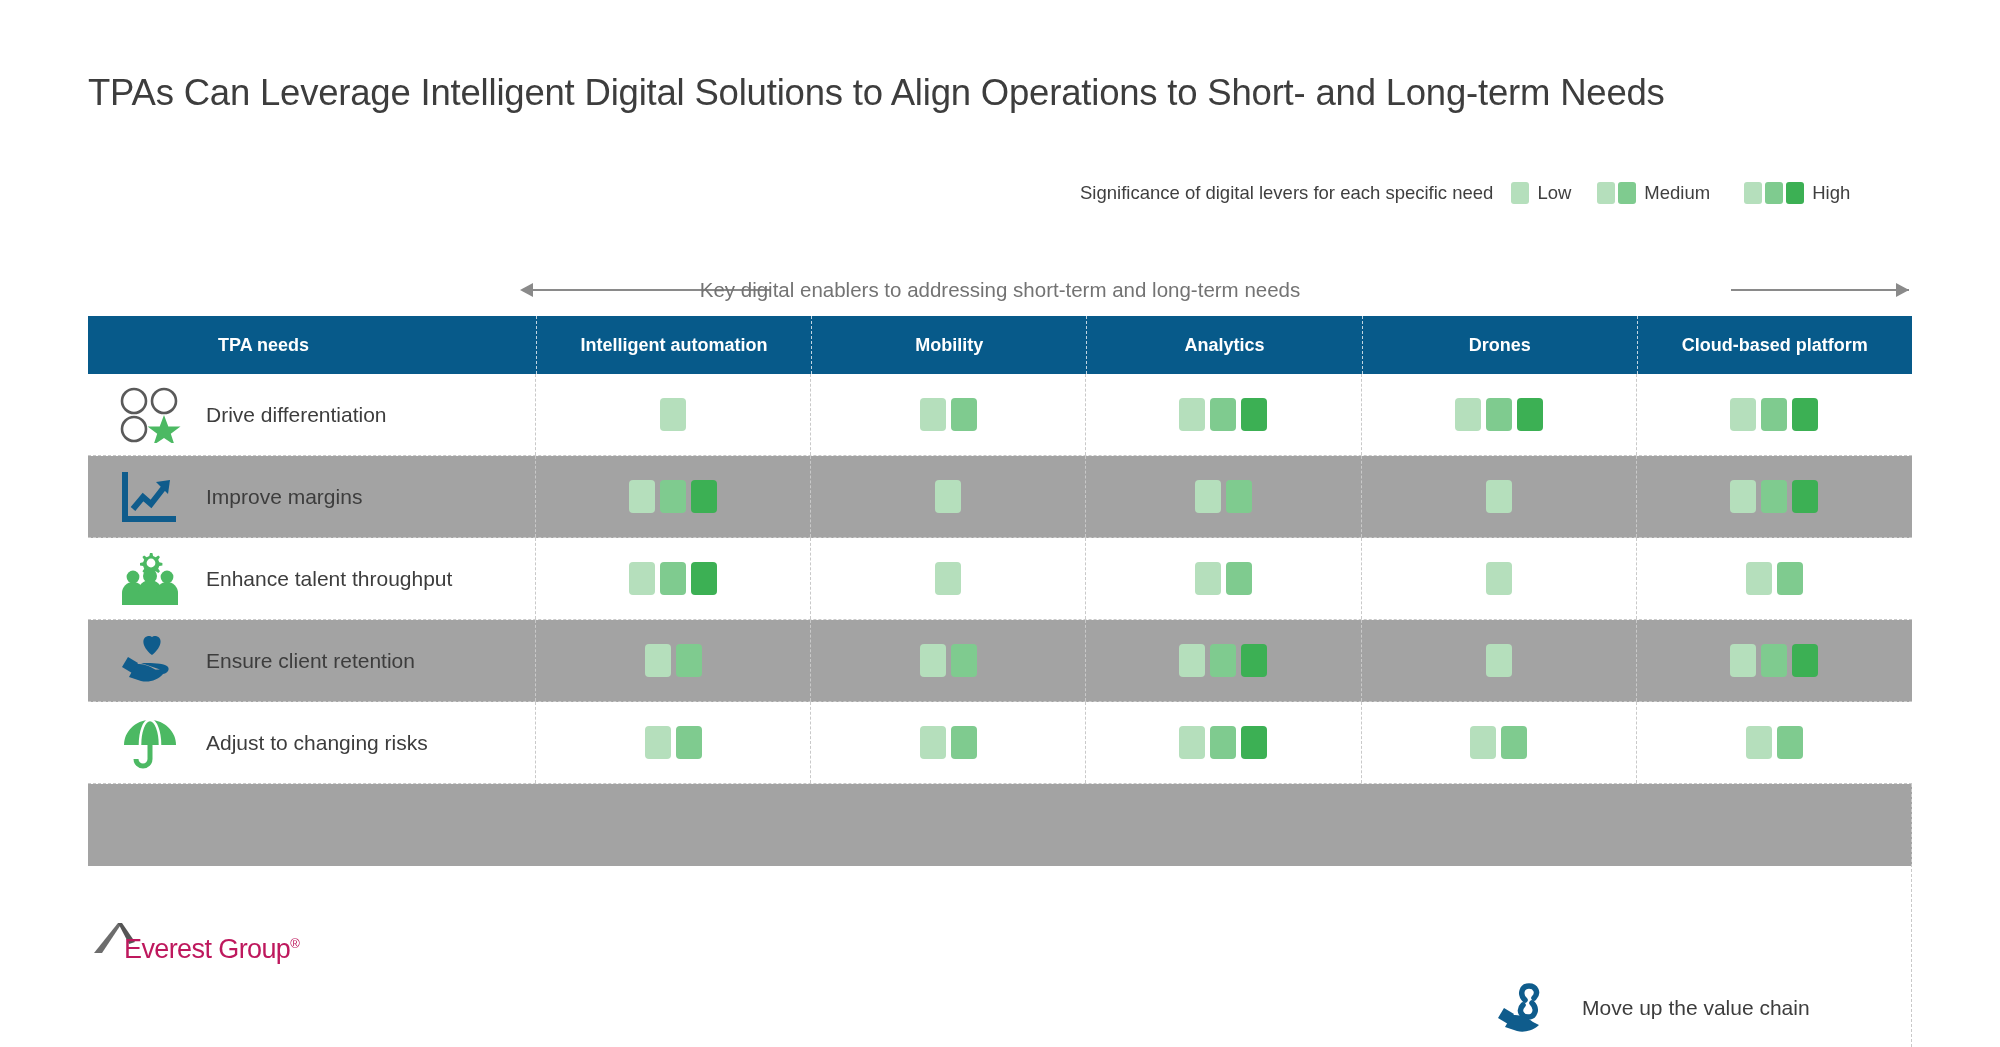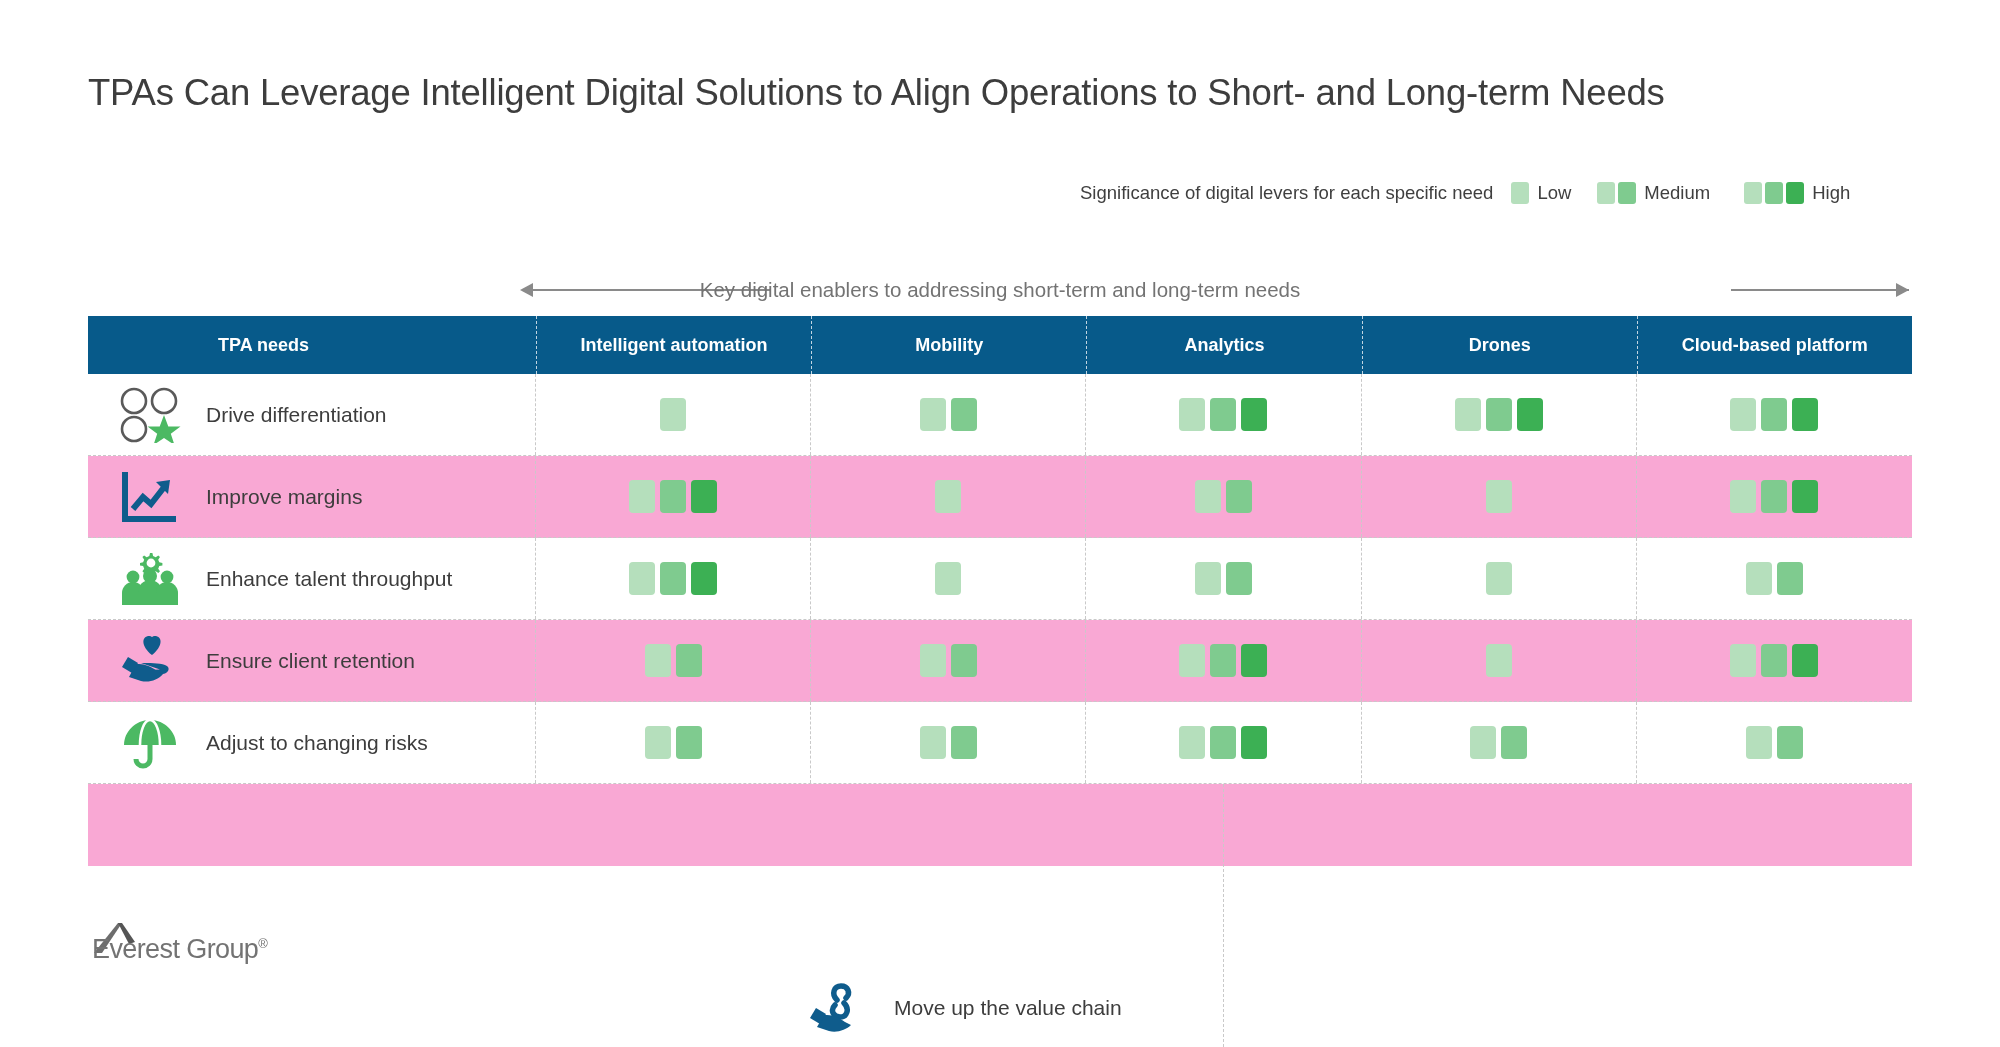--- a/index.html
+++ b/index.html
@@ -92,21 +92,21 @@
   .th-div{border-left:1px dashed rgba(255,255,255,.75);}
 
   .col-need{width:448px;flex:0 0 448px;}
   .col-en{width:275.2px;flex:0 0 275.2px;}
 
   .trow{
     display:flex;align-items:center;height:82px;
     border-bottom:1px dashed #c9c9c9;
     box-sizing:border-box;
   }
-  .trow.alt{background:#f9a8d4;}
+  .trow.alt{background:#a3a3a3;align-items:flex-end;}
   .trow:last-child{border-bottom:none;flex-direction:column;}
 
   .cell-need{
     width:448px;flex:0 0 448px;
     display:flex;align-items:center;height:100%;
     box-sizing:border-box;
     border-right:1px dashed #c9c9c9;
   }
   .need-icon{
     width:84px;flex:0 0 84px;
@@ -132,22 +132,22 @@
   .rsq:last-child{margin-right:0;}
 
   
   .footer{
     position:absolute;left:88px;top:920px;
     display:flex;align-items:flex-end;
   }
   .logo{position:relative;width:185px;height:46px;flex:0 0 185px;}
   .logo-mark{position:absolute;left:0;top:0;}
   .logo-text{
-    position:absolute;left:4px;top:14px;
-    font-size:27px;color:#737373;
+    position:absolute;left:36px;top:14px;
+    font-size:27px;color:#be185d;
     font-family:"Liberation Sans", sans-serif;
     letter-spacing:-0.6px;
     white-space:nowrap;
   }
   .logo-reg{font-size:13px;vertical-align:super;}
   .footnote{
     font-size:17px;color:#3d3d3d;margin-left:8px;margin-bottom:4px;
     white-space:nowrap;
   }
 </style>

